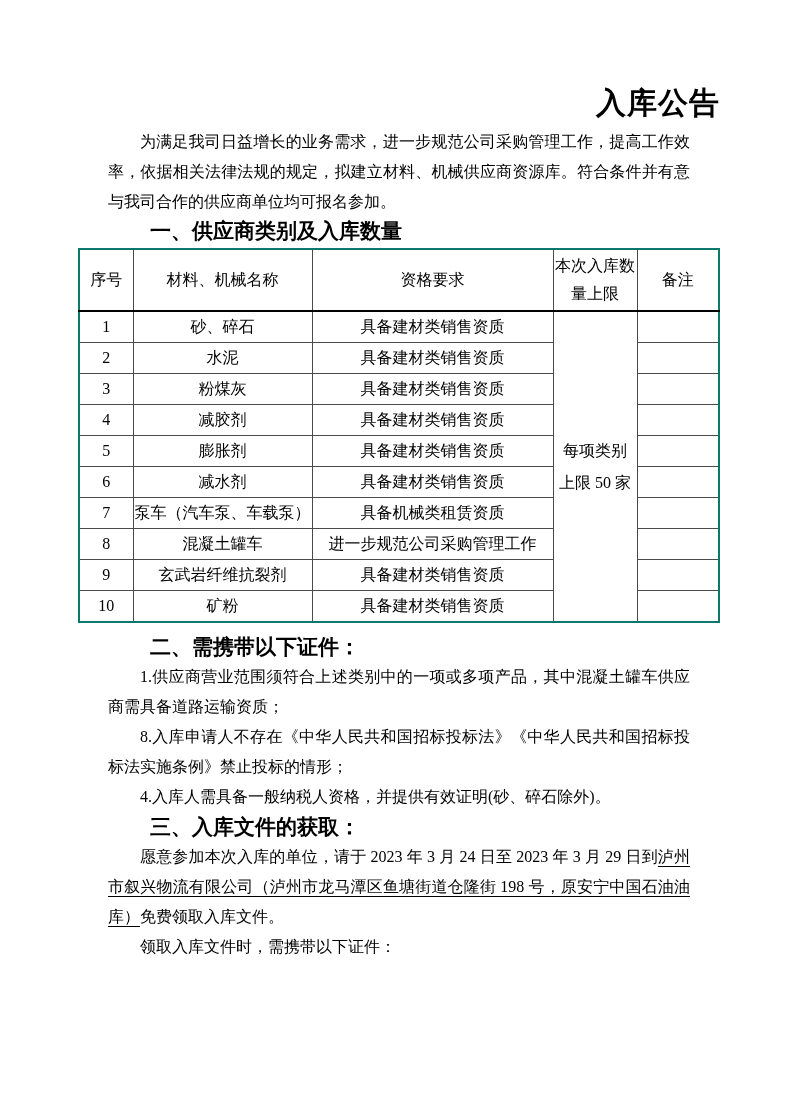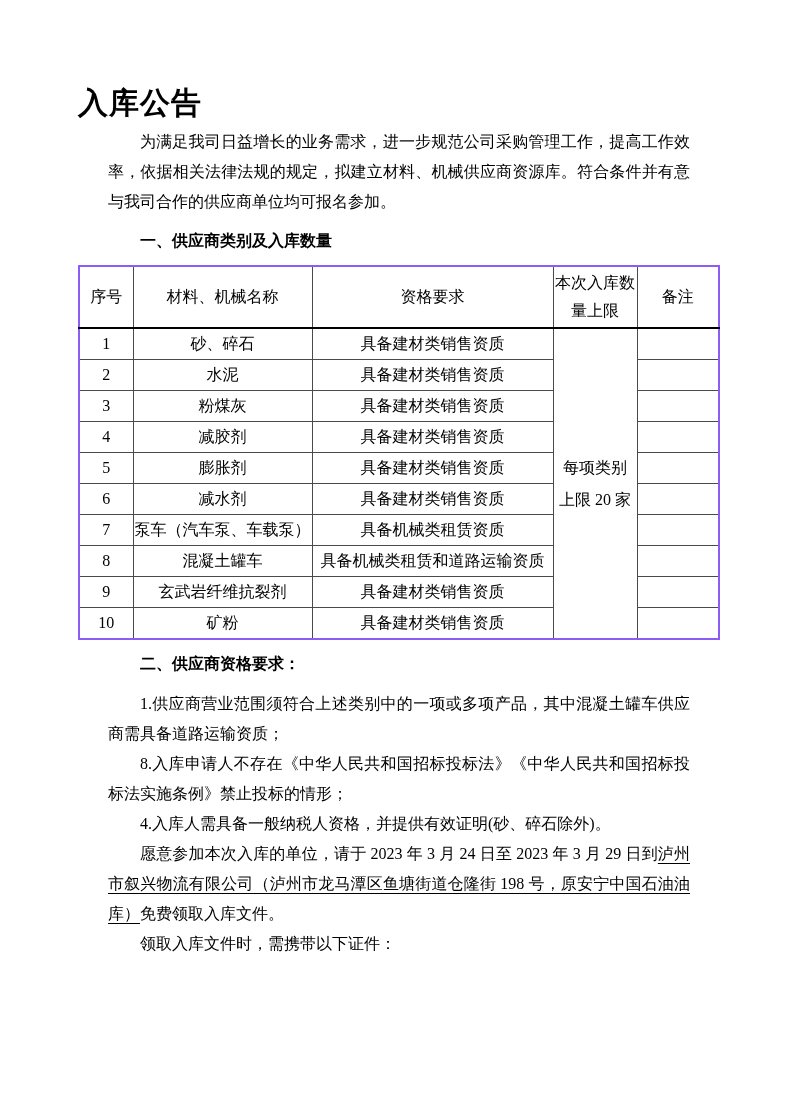--- a/index.html
+++ b/index.html
@@ -14,54 +14,54 @@
     margin: 0 auto;
     background: #ffffff;
     box-sizing: border-box;
     padding: 86px 74px 0 78px;
     color: #000000;
     font-family: "Liberation Serif", "DejaVu Serif", serif;
     overflow: hidden;
   }
   .doc-title {
     margin: 0;
-    text-align: left;
+    text-align: right;
     font-family: "Liberation Serif", "DejaVu Serif", serif;
     font-weight: bold;
     font-size: 30px;
     line-height: 34px;
     letter-spacing: 1px;
   }
   .para {
     margin: 0 30px;
     font-size: 16px;
     line-height: 30px;
     text-align: justify;
     text-indent: 2em;
   }
   .intro {
     margin-top: 7px;
   }
   .sec-heading {
-    margin: 10px 30px;
+    margin: 0 30px;
     font-family: "Liberation Sans", "DejaVu Sans", sans-serif;
     font-weight: bold;
-    font-size: 16px;
+    font-size: 21px;
     line-height: 28px;
     text-indent: 2em;
   }
   .sec-heading.h2 { margin-top: 9px; line-height: 30px; }
   .sec-heading.h3 { line-height: 30px; }
 
   table.supplier-table {
     width: 100%;
     border-collapse: collapse;
     table-layout: fixed;
     margin-top: 3px;
-    border: 2px solid #8b5cf6;
+    border: 2px solid #0f766e;
     font-size: 16px;
   }
   table.supplier-table th,
   table.supplier-table td {
     border: 1px solid #4a4a4a;
     text-align: center;
     vertical-align: middle;
     padding: 0 1px;
     font-weight: normal;
     white-space: nowrap;
@@ -114,21 +114,21 @@
         <th>备注</th>
       </tr>
     </thead>
     <tbody>
         <tr>
           <td>1</td>
           <td>砂、碎石</td>
           <td>具备建材类销售资质</td>
           <td rowspan="10" class="limit-cell">
             <div>每项类别</div>
-            <div>上限 20 家</div>
+            <div>上限 50 家</div>
           </td>
           <td></td>
         </tr>
         <tr>
           <td>2</td>
           <td>水泥</td>
           <td>具备建材类销售资质</td>
           <td></td>
         </tr>
         <tr>
@@ -157,42 +157,43 @@
         </tr>
         <tr>
           <td>7</td>
           <td>泵车（汽车泵、车载泵）</td>
           <td>具备机械类租赁资质</td>
           <td></td>
         </tr>
         <tr>
           <td>8</td>
           <td>混凝土罐车</td>
-          <td>具备机械类租赁和道路运输资质</td>
+          <td>进一步规范公司采购管理工作</td>
           <td></td>
         </tr>
         <tr>
           <td>9</td>
           <td>玄武岩纤维抗裂剂</td>
           <td>具备建材类销售资质</td>
           <td></td>
         </tr>
         <tr>
           <td>10</td>
           <td>矿粉</td>
           <td>具备建材类销售资质</td>
           <td></td>
         </tr>
       </tbody>
   </table>
 
-  <div class="sec-heading h2">二、供应商资格要求：</div>
+  <div class="sec-heading h2">二、需携带以下证件：</div>
 
   <p class="para">1.供应商营业范围须符合上述类别中的一项或多项产品，其中混凝土罐车供应商需具备道路运输资质；</p>
   <p class="para">8.入库申请人不存在《中华人民共和国招标投标法》《中华人民共和国招标投标法实施条例》禁止投标的情形；</p>
   <p class="para">4.入库人需具备一般纳税人资格，并提供有效证明(砂、碎石除外)。</p>
 
+  <div class="sec-heading h3">三、入库文件的获取：</div>
 
   <p class="para"><span>愿意参加本次入库的单位，请于 2023 年 3 月 24 日至 2023 年 3 月 29 日到</span><span class="underlined">泸州市叙兴物流有限公司（泸州市龙马潭区鱼塘街道仓隆街 198 号，原安宁中国石油油库）</span><span>免费领取入库文件。</span></p>
 
   <p class="para">领取入库文件时，需携带以下证件：</p>
 
 </div>
 
 </body></html>

